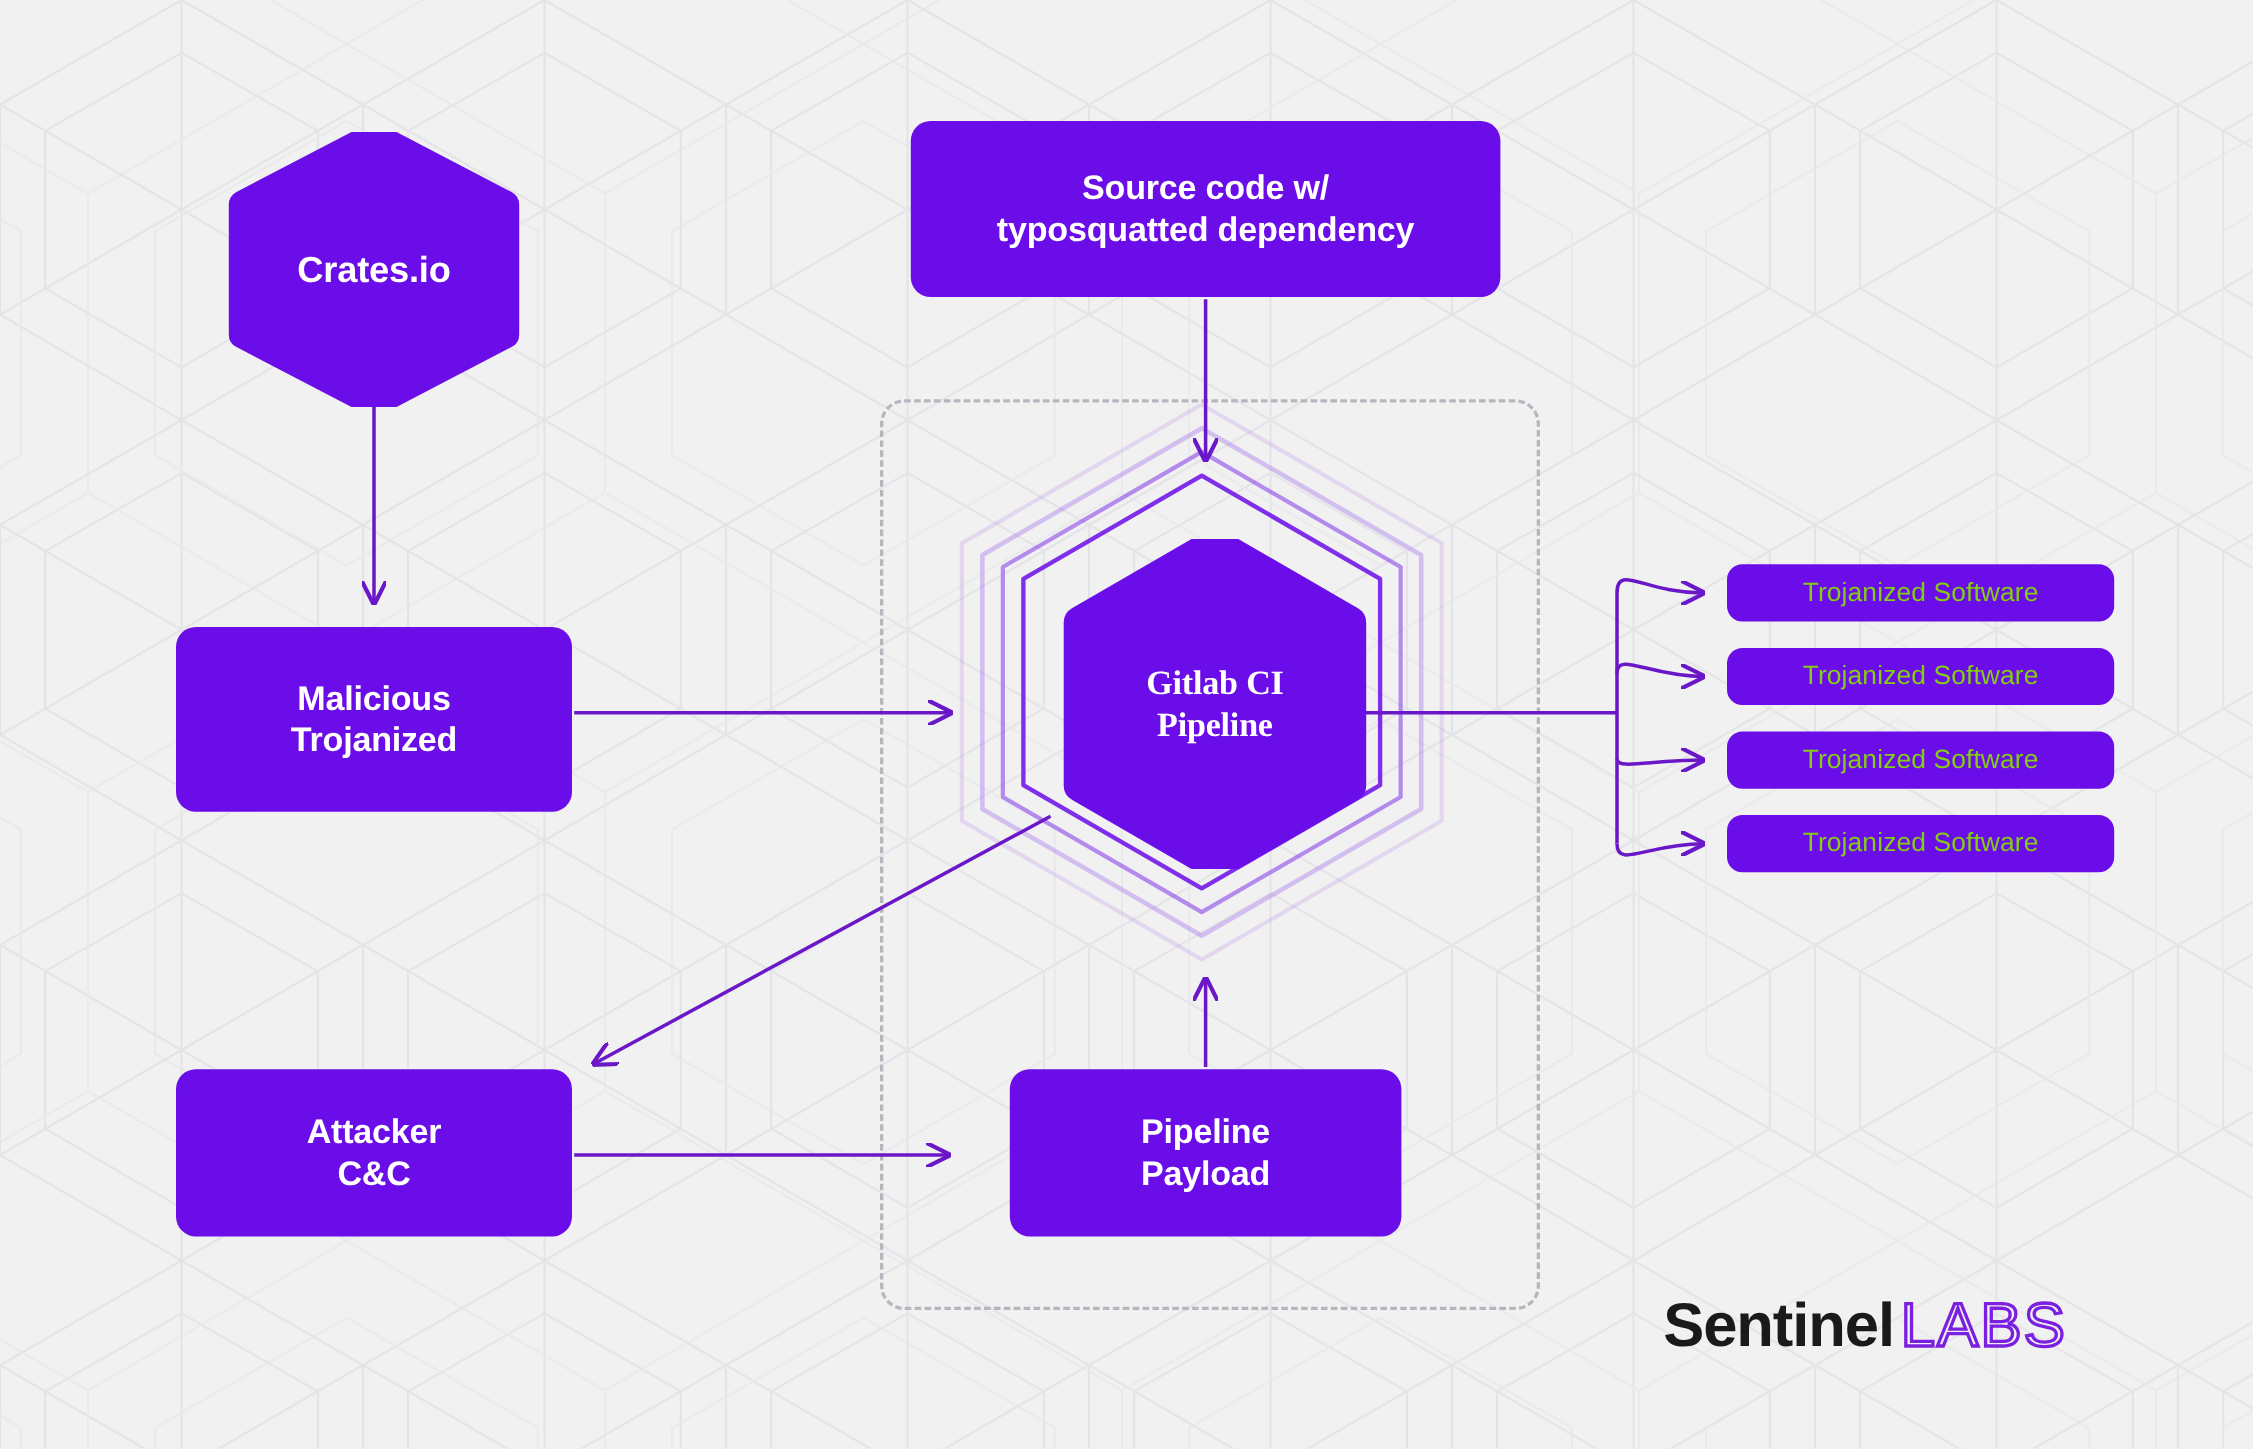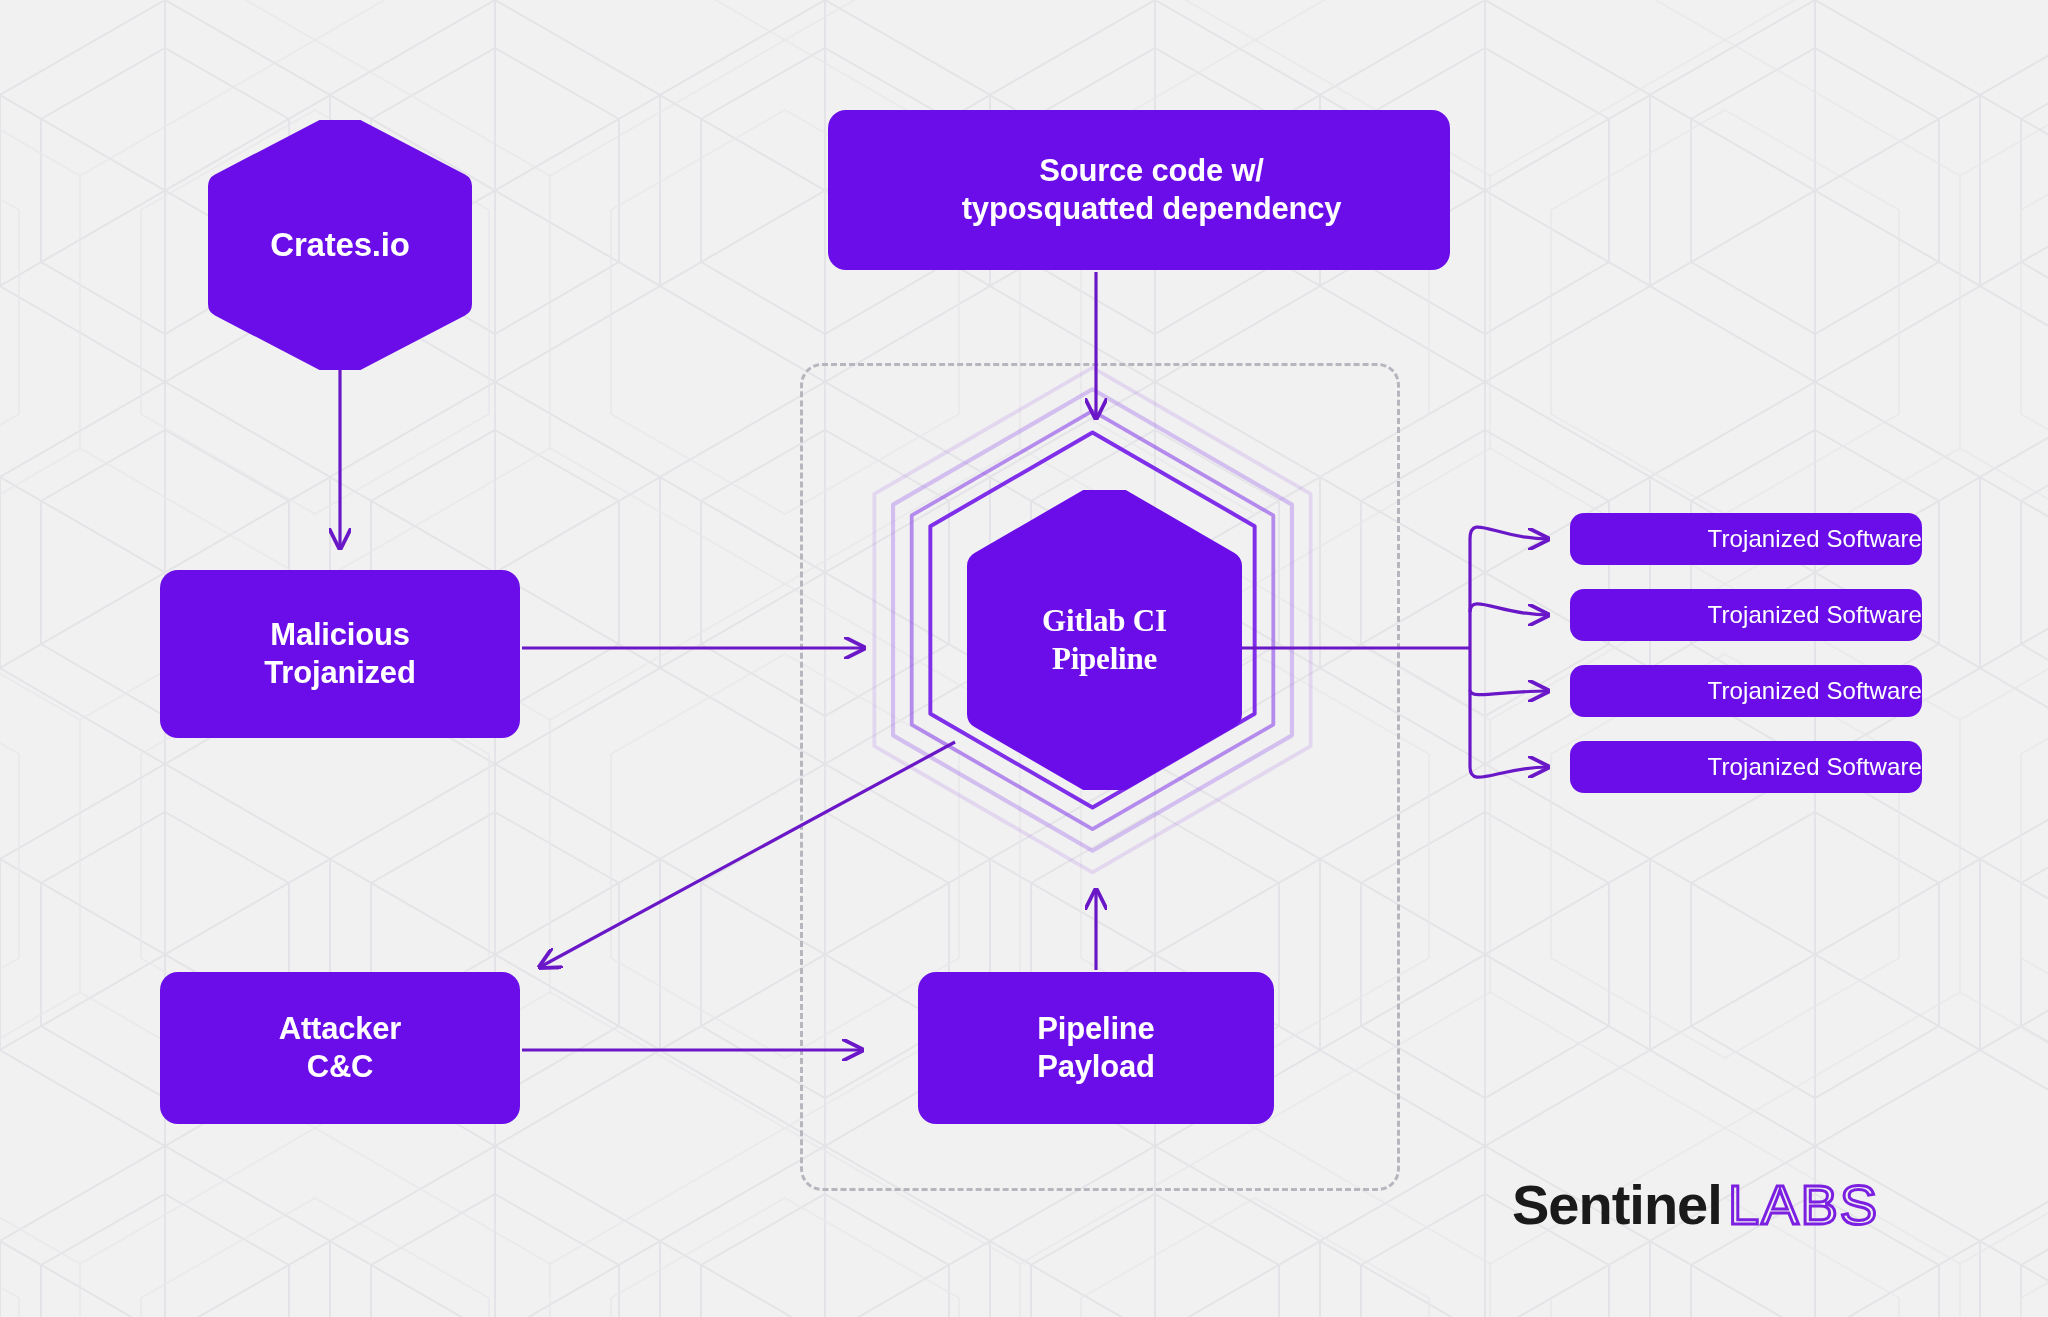--- a/index.html
+++ b/index.html
@@ -22,30 +22,30 @@
     border-radius:18px;
     color:#ffffff;
     display:flex;align-items:center;justify-content:center;
     text-align:center;
     font-weight:bold;
     line-height:1.22;
     letter-spacing:-0.2px;
   }
   
   .bigbox{font-size:31px;}
-  #node-source{left:828px;top:110px;width:597px;height:160px;padding-left:25px;}
+  #node-source{left:828px;top:110px;width:536px;height:160px;}
   #node-maldep{left:160px;top:570px;width:360px;height:168px;}
   #node-attacker{left:160px;top:972px;width:360px;height:152px;}
   #node-poseidon{left:918px;top:972px;width:356px;height:152px;}
 
   
   .pill{
-    background:#6B0DE8;border-radius:14px;color:#ffffff;
+    background:#6B0DE8;border-radius:14px;color:#84cc16;
     font-size:24px;font-weight:normal;letter-spacing:0.1px;
-    display:flex;align-items:center;justify-content:flex-end;
+    display:flex;align-items:center;justify-content:center;
     box-sizing:border-box;
   }
   .tr0{left:1570px;top:513px;width:352px;height:52px;}
   .tr1{left:1570px;top:589px;width:352px;height:52px;}
   .tr2{left:1570px;top:665px;width:352px;height:52px;}
   .tr3{left:1570px;top:741px;width:352px;height:52px;}
 
   
   .hexwrap{position:absolute;z-index:3;}
   .hextext{

